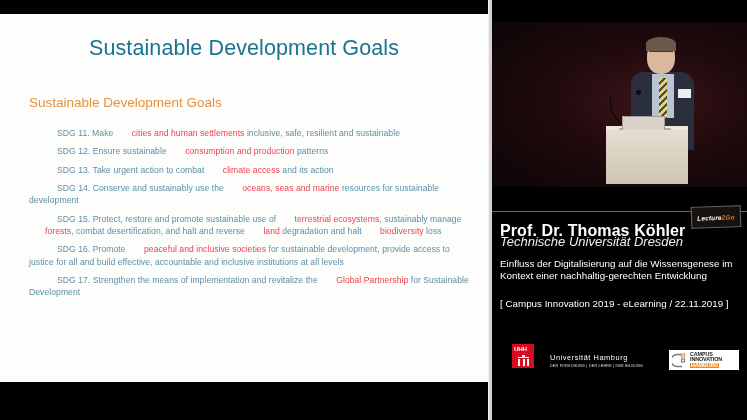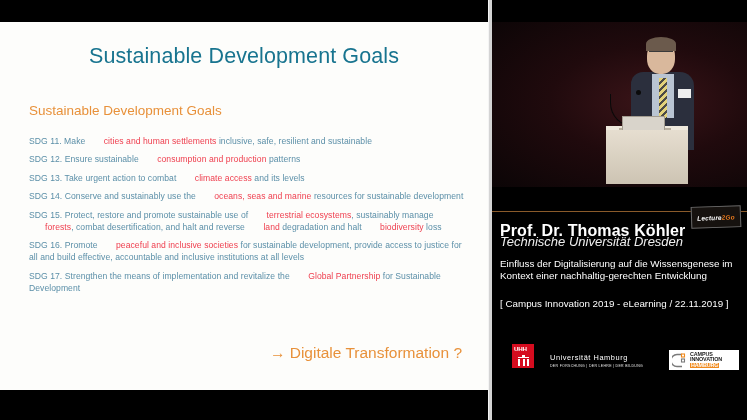--- a/index.html
+++ b/index.html
@@ -10,21 +10,21 @@
     overflow: hidden;
   }
   #app { position: relative; width: 747px; height: 420px; background: #000; }
 
   
   #slide-pane {
     position: absolute; left: 0; top: 0; width: 488px; height: 420px;
     background: #000;
   }
   #slide {
-    position: absolute; left: 0; top: 22px; width: 488px; height: 368px;
+    position: absolute; left: 0; top: 14px; width: 488px; height: 368px;
     background: #fdfdfb;
   }
   #slide-title {
     position: absolute; left: 0; top: 22px; width: 488px;
     text-align: center;
     font-size: 21.5px; color: #18748f; letter-spacing: .1px;
     font-family: "Liberation Sans", sans-serif;
   }
   #slide-subtitle {
     position: absolute; left: 29px; top: 81px;
@@ -32,21 +32,21 @@
   }
 
   #sdg-list {
     position: absolute; left: 29px; top: 113px; width: 440px;
   }
   .sdg-line {
     font-size: 8.6px; color: #5b8fa8; line-height: 12.2px;
     margin-bottom: 6.2px; letter-spacing: .05px;
   }
   .sdg-line .hl { color: #ef4050; padding-left: 16px; }
-  .sdg-line .num { color: #5b8fa8; }
+  .sdg-line .num { color: #5b8fa8; margin-left: 28px; }
 
   #cta {
     position: absolute; left: 0; top: 322px; width: 462px;
     text-align: right;
     font-size: 15.5px; color: #e8913a;
   }
 
   
   #slide-footer {
     position: absolute; left: 0; top: 358px; width: 488px; height: 32px;
@@ -162,28 +162,27 @@
   <div id="slide-pane">
     <div id="slide">
 
       <div id="slide-title">Sustainable Development Goals</div>
 
       <div id="slide-subtitle">Sustainable Development Goals</div>
 
       <div id="sdg-list">
           <div class="sdg-line"><span class="num">SDG 11.</span><span> Make </span><span class="hl">cities and human settlements</span><span> inclusive, safe, resilient and sustainable</span></div>
           <div class="sdg-line"><span class="num">SDG 12.</span><span> Ensure sustainable </span><span class="hl">consumption and production</span><span> patterns</span></div>
-          <div class="sdg-line"><span class="num">SDG 13.</span><span> Take urgent action to combat </span><span class="hl">climate access</span><span> and its levels</span></div>
+          <div class="sdg-line"><span class="num">SDG 13.</span><span> Take urgent action to combat </span><span class="hl">climate access</span><span> and its action</span></div>
           <div class="sdg-line"><span class="num">SDG 14.</span><span> Conserve and sustainably use the </span><span class="hl">oceans, seas and marine</span><span> resources for sustainable development</span></div>
           <div class="sdg-line"><span class="num">SDG 15.</span><span> Protect, restore and promote sustainable use of </span><span class="hl">terrestrial ecosystems</span><span>, sustainably manage </span><span class="hl">forests</span><span>, combat desertification, and halt and reverse </span><span class="hl">land</span><span> degradation and halt </span><span class="hl">biodiversity</span><span> loss</span></div>
           <div class="sdg-line"><span class="num">SDG 16.</span><span> Promote </span><span class="hl">peaceful and inclusive societies</span><span> for sustainable development, provide access to justice for all and build effective, accountable and inclusive institutions at all levels</span></div>
           <div class="sdg-line"><span class="num">SDG 17.</span><span> Strengthen the means of implementation and revitalize the </span><span class="hl">Global Partnership</span><span> for Sustainable Development</span></div>
         </div>
 
-      <div id="cta">→ Digitale Transformation ?</div>
 
       <div id="slide-footer">
 
         
 
         
         
 
         
 

